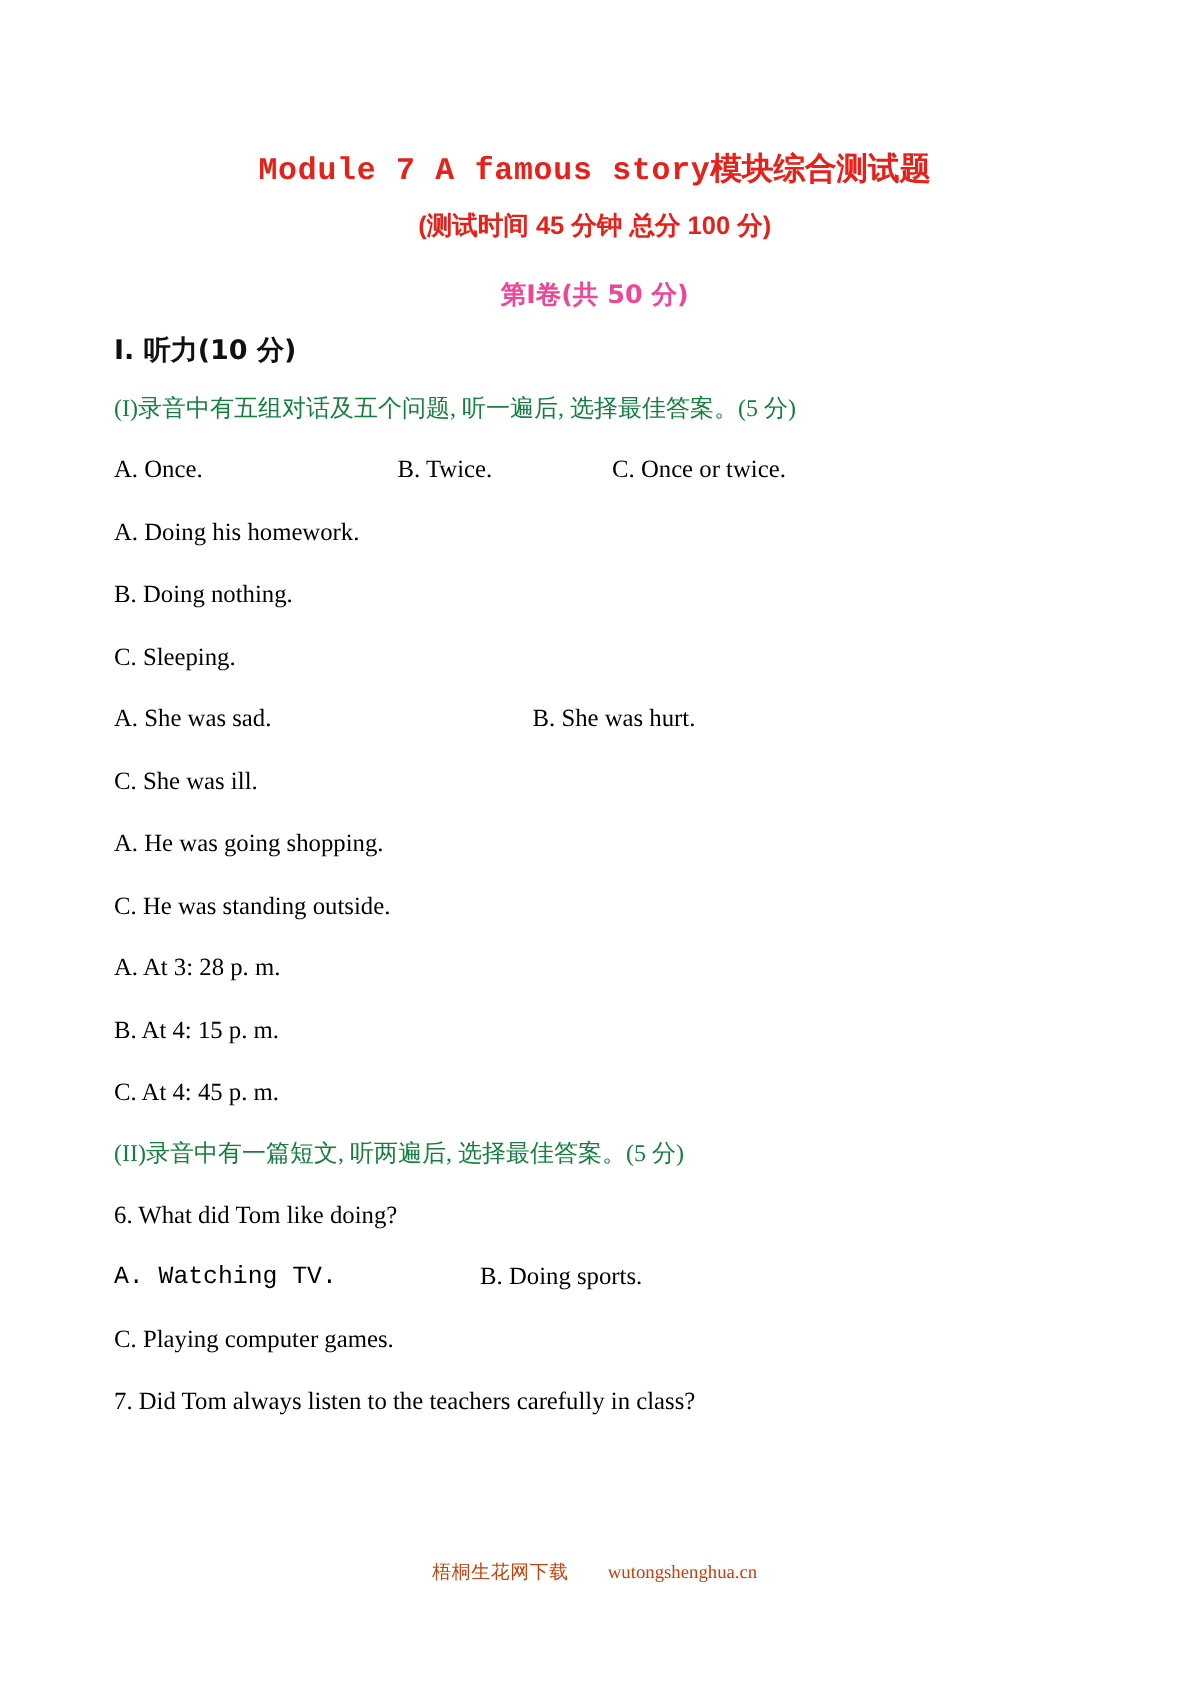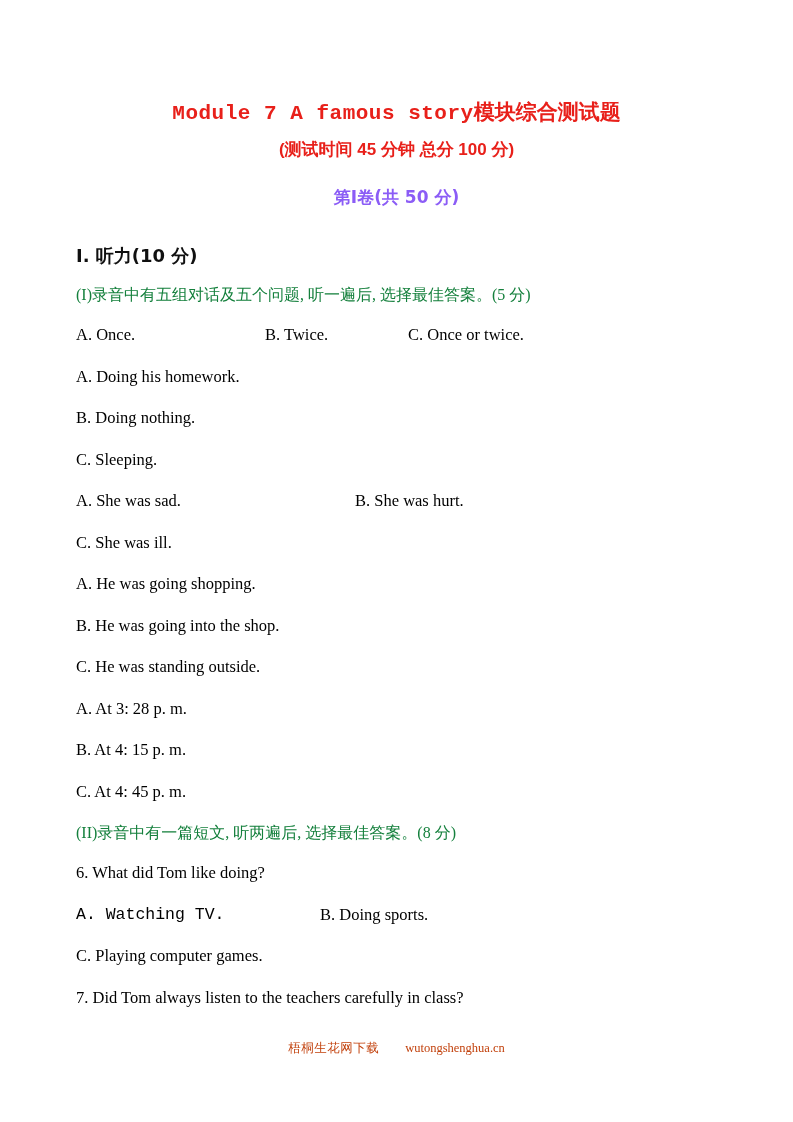--- a/index.html
+++ b/index.html
@@ -62,31 +62,30 @@
   .part-heading {
     position: absolute;
     left: 0;
     top: 185px;
     width: 793px;
     text-align: center;
     font-size: 17px;
     font-weight: bold;
     line-height: 24px;
     font-family: "DejaVu Sans", "Liberation Sans", sans-serif;
-    color: #8b5cf6;
+    color: #ec4899;
     white-space: nowrap;
   }
 
   
   .body-region {
     position: absolute;
     left: 76px;
     top: 220px;
     width: 650px;
-    margin-top: 22px;
   }
 
   .sec-heading {
     font-size: 18px;
     font-weight: bold;
     line-height: 27px;
     font-family: "DejaVu Sans", "Liberation Sans", sans-serif;
     color: #101010;
     margin: 0 0 14px 0;
     white-space: nowrap;
@@ -178,37 +177,34 @@
       <span class="seg" style="left:279px;">B. She was hurt.</span>
     </div>
     <div class="q-line">
       <span class="seg" style="left:0px;">C. She was ill.</span>
     </div>
 
     <div class="q-line">
       <span class="seg" style="left:0px;">A. He was going shopping.</span>
     </div>
     <div class="q-line">
-      <span class="seg" style="left:0px;">B. He was going into the shop.</span>
-    </div>
-    <div class="q-line">
       <span class="seg" style="left:0px;">C. He was standing outside.</span>
     </div>
 
     <div class="q-line">
       <span class="seg" style="left:0px;">A. At 3: 28 p. m.</span>
     </div>
     <div class="q-line">
       <span class="seg" style="left:0px;">B. At 4: 15 p. m.</span>
     </div>
     <div class="q-line">
       <span class="seg" style="left:0px;">C. At 4: 45 p. m.</span>
     </div>
 
-    <div class="instruction">(II)录音中有一篇短文, 听两遍后, 选择最佳答案。(8 分)</div>
+    <div class="instruction">(II)录音中有一篇短文, 听两遍后, 选择最佳答案。(5 分)</div>
 
     <div class="q-line">
       <span class="seg" style="left:0px;">6. What did Tom like doing?</span>
     </div>
     <div class="q-line">
       <span class="seg" style="left:0px;font-family:Liberation Mono, monospace;">A. Watching TV.</span>
       <span class="seg" style="left:244px;">B. Doing sports.</span>
     </div>
     <div class="q-line">
       <span class="seg" style="left:0px;">C. Playing computer games.</span>

